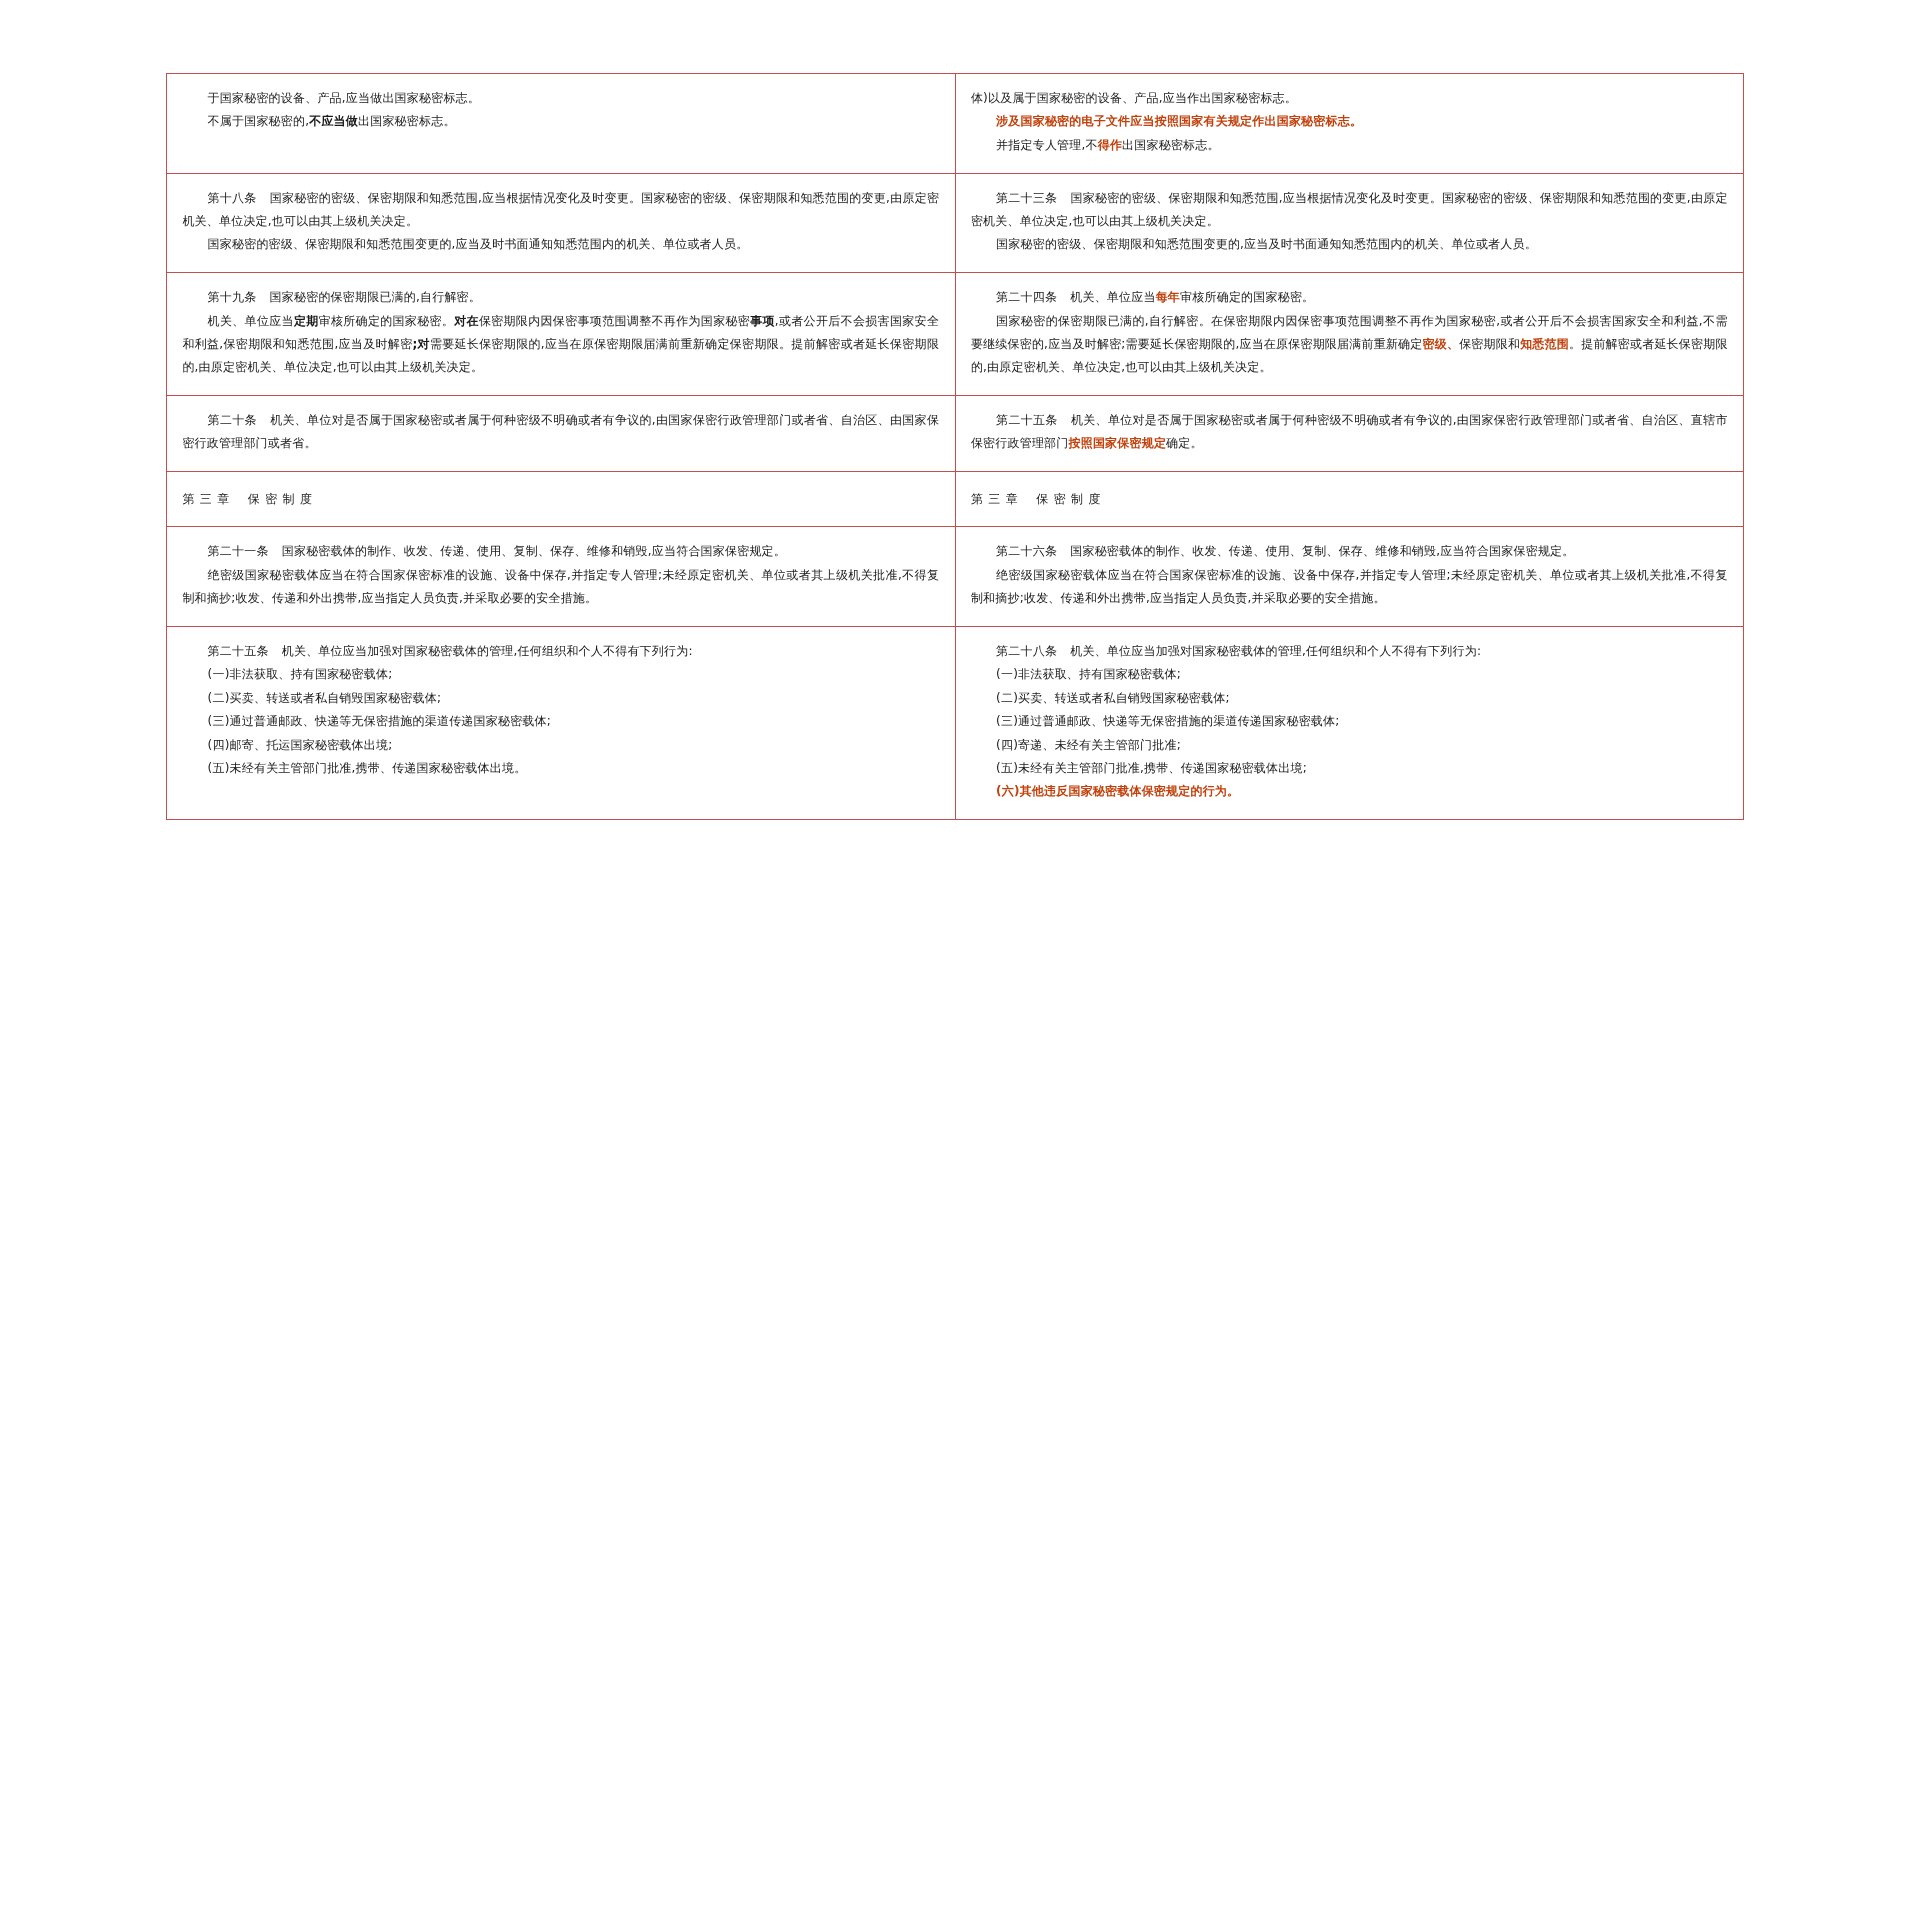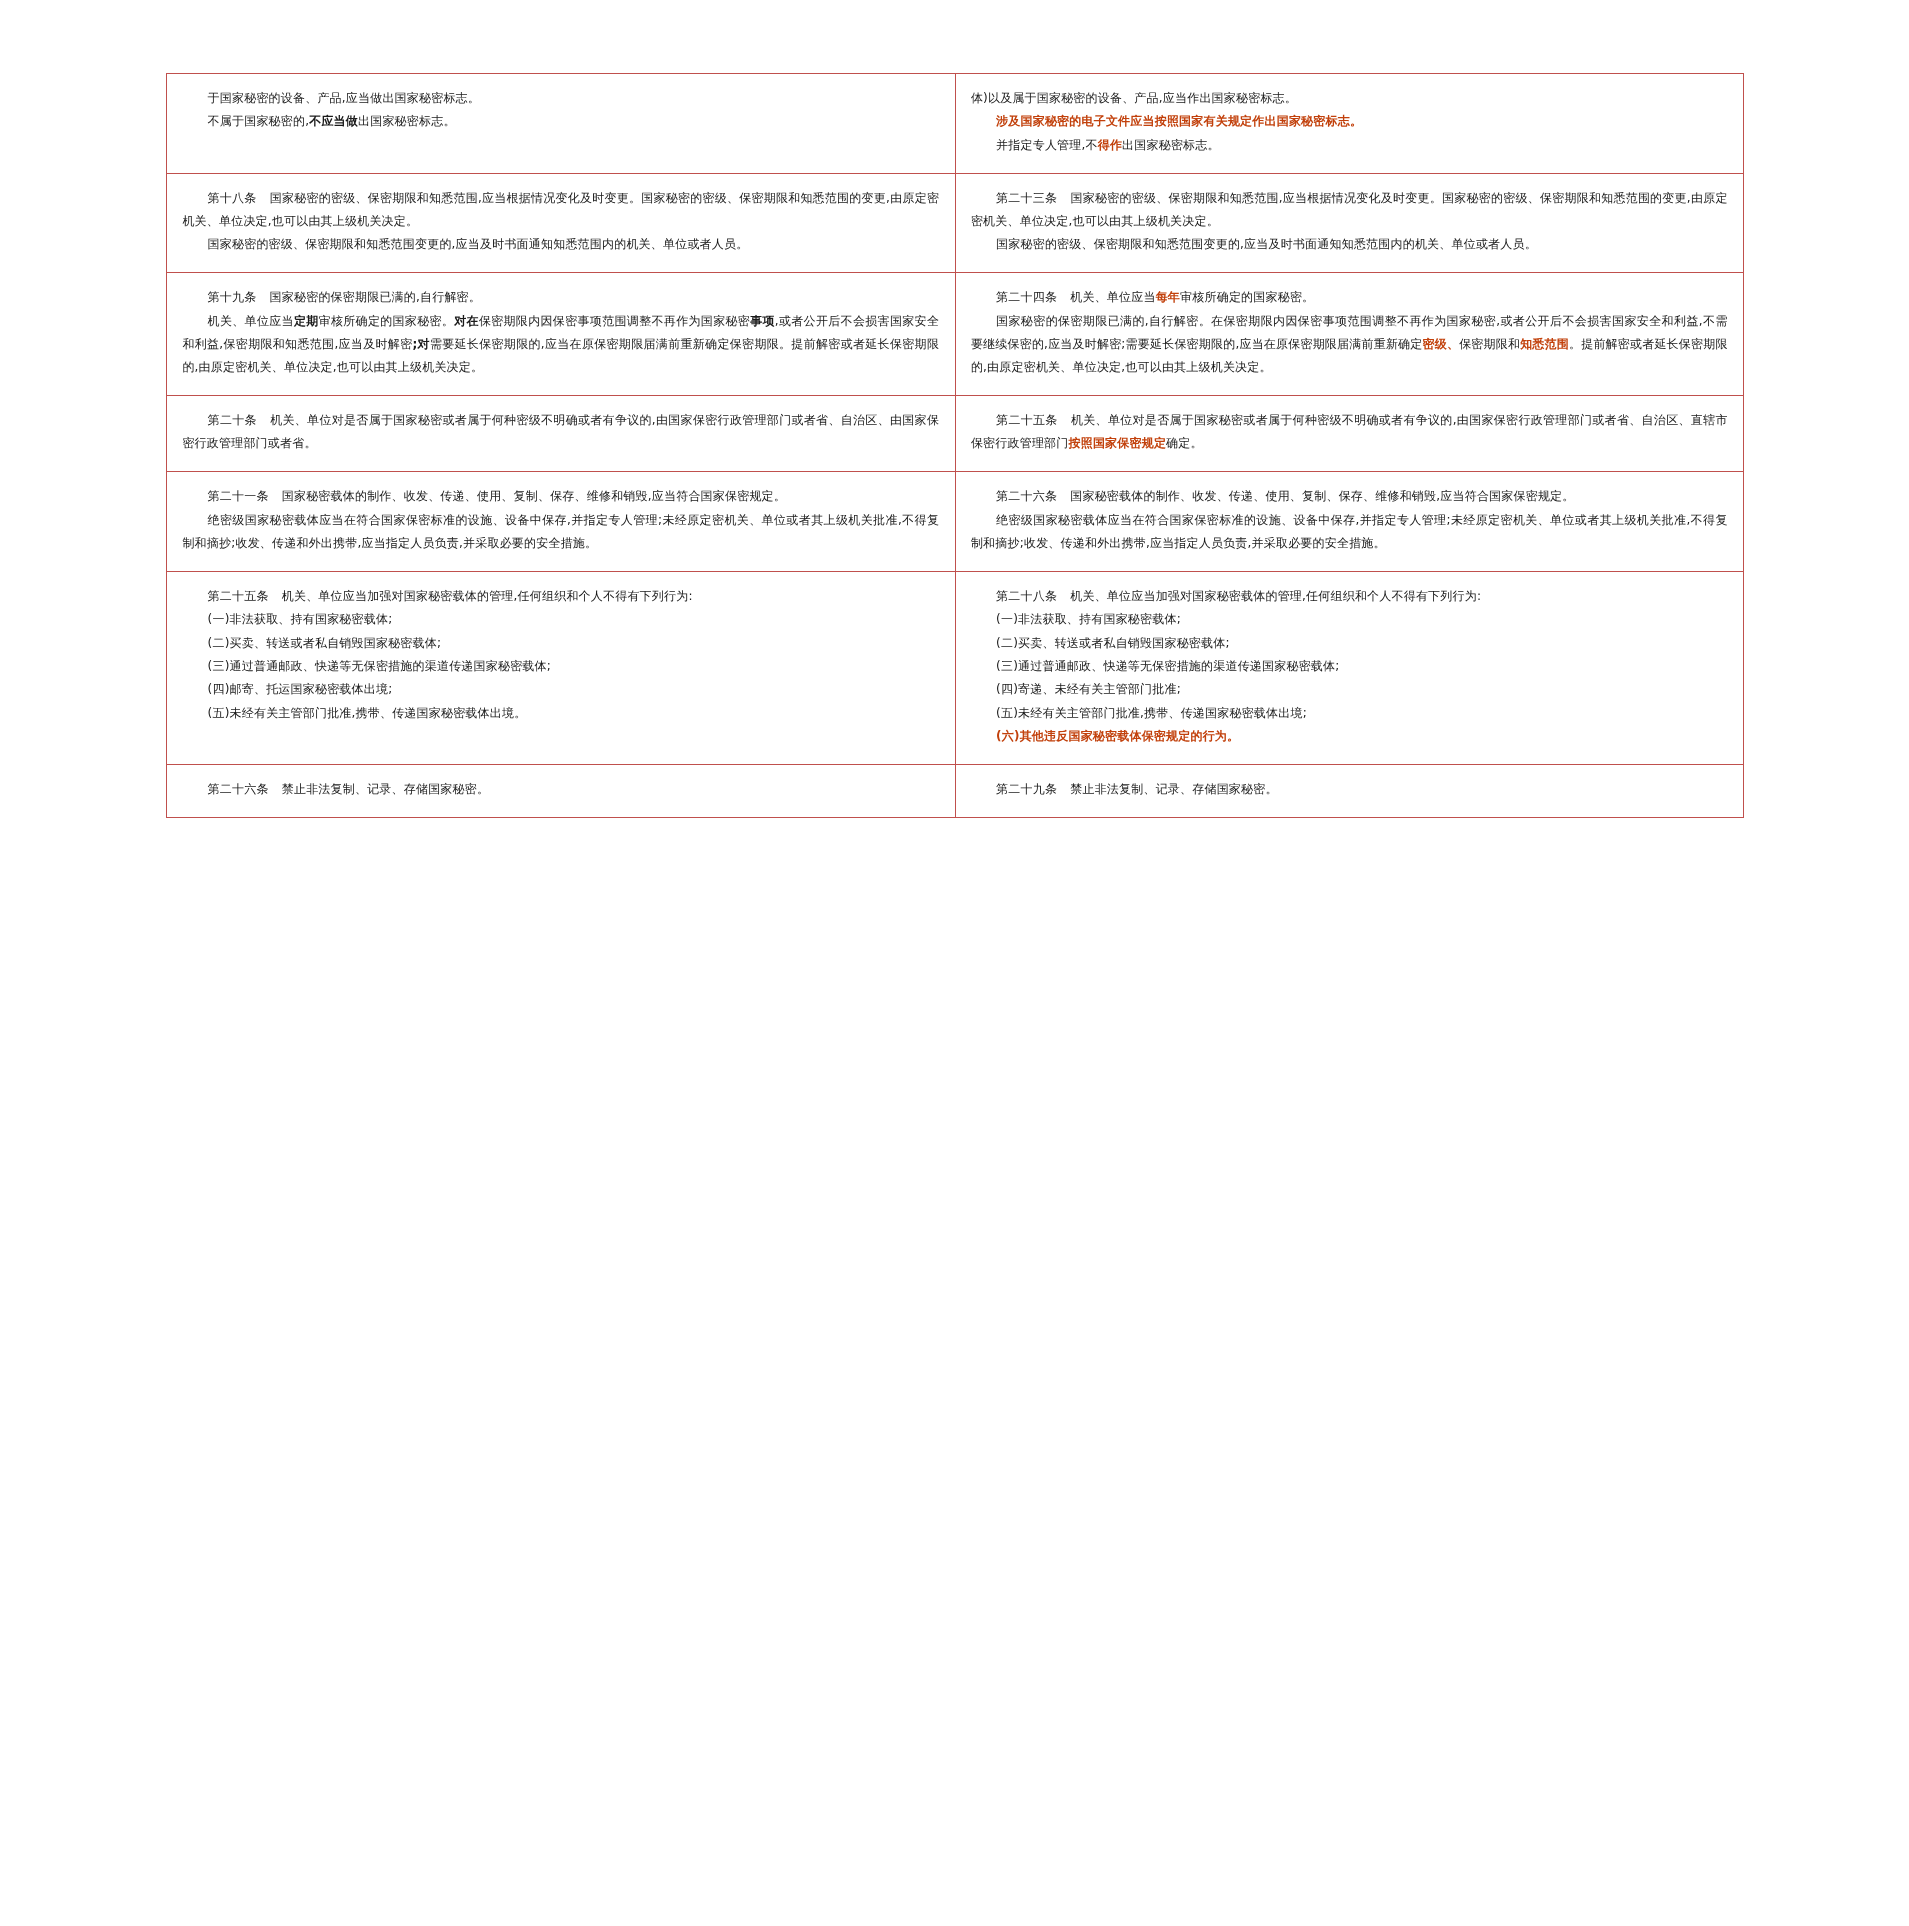--- a/index.html
+++ b/index.html
@@ -90,20 +90,28 @@
         </tr>
         <tr>
           <td class="left">
             <p class="ind"><span>第二十条</span><span class="gap"></span><span>机关、单位对是否属于国家秘密或者属于何种密级不明确或者有争议的,由国家保密行政管理部门或者省、自治区、由国家保密行政管理部门或者省。</span></p>
           </td>
           <td class="right">
             <p class="ind"><span>第二十五条</span><span class="gap"></span><span>机关、单位对是否属于国家秘密或者属于何种密级不明确或者有争议的,由国家保密行政管理部门或者省、自治区、直辖市保密行政管理部门</span><span class="rd">按照国家保密规定</span><span>确定。</span></p>
           </td>
         </tr>
         <tr>
+          <td class="left chapter">
+            <p class="noind"><span class="sp">第三章</span><span class="gap"></span><span class="sp">保密制度</span></p>
+          </td>
+          <td class="right chapter">
+            <p class="noind"><span class="sp">第三章</span><span class="gap"></span><span class="sp">保密制度</span></p>
+          </td>
+        </tr>
+        <tr>
           <td class="left">
             <p class="ind"><span>第二十一条</span><span class="gap"></span><span>国家秘密载体的制作、收发、传递、使用、复制、保存、维修和销毁,应当符合国家保密规定。</span></p>
             <p class="ind"><span>绝密级国家秘密载体应当在符合国家保密标准的设施、设备中保存,并指定专人管理;未经原定密机关、单位或者其上级机关批准,不得复制和摘抄;收发、传递和外出携带,应当指定人员负责,并采取必要的安全措施。</span></p>
           </td>
           <td class="right">
             <p class="ind"><span>第二十六条</span><span class="gap"></span><span>国家秘密载体的制作、收发、传递、使用、复制、保存、维修和销毁,应当符合国家保密规定。</span></p>
             <p class="ind"><span>绝密级国家秘密载体应当在符合国家保密标准的设施、设备中保存,并指定专人管理;未经原定密机关、单位或者其上级机关批准,不得复制和摘抄;收发、传递和外出携带,应当指定人员负责,并采取必要的安全措施。</span></p>
           </td>
         </tr>
         <tr>
@@ -118,24 +126,16 @@
           <td class="right">
             <p class="ind"><span>第二十八条</span><span class="gap"></span><span>机关、单位应当加强对国家秘密载体的管理,任何组织和个人不得有下列行为:</span></p>
             <p class="ind"><span>(一)非法获取、持有国家秘密载体;</span></p>
             <p class="ind"><span>(二)买卖、转送或者私自销毁国家秘密载体;</span></p>
             <p class="ind"><span>(三)通过普通邮政、快递等无保密措施的渠道传递国家秘密载体;</span></p>
             <p class="ind"><span>(四)寄递、未经有关主管部门批准;</span></p>
             <p class="ind"><span>(五)未经有关主管部门批准,携带、传递国家秘密载体出境;</span></p>
             <p class="ind"><span class="rd">(六)其他违反国家秘密载体保密规定的行为。</span></p>
           </td>
         </tr>
-        <tr>
-          <td class="left">
-            <p class="ind"><span>第二十六条</span><span class="gap"></span><span>禁止非法复制、记录、存储国家秘密。</span></p>
-          </td>
-          <td class="right">
-            <p class="ind"><span>第二十九条</span><span class="gap"></span><span>禁止非法复制、记录、存储国家秘密。</span></p>
-          </td>
-        </tr>
       </tbody>
   </table>
 </div>
 
 
 </body></html>

